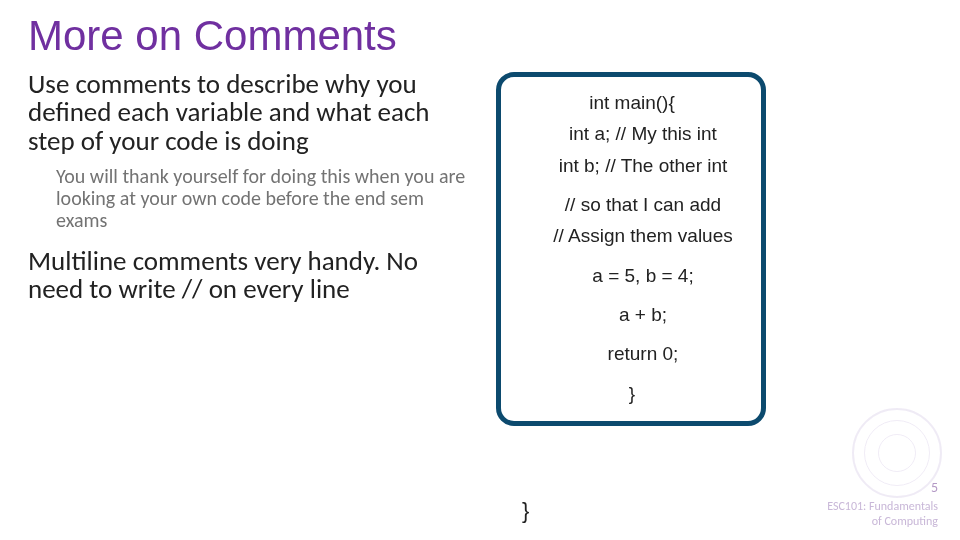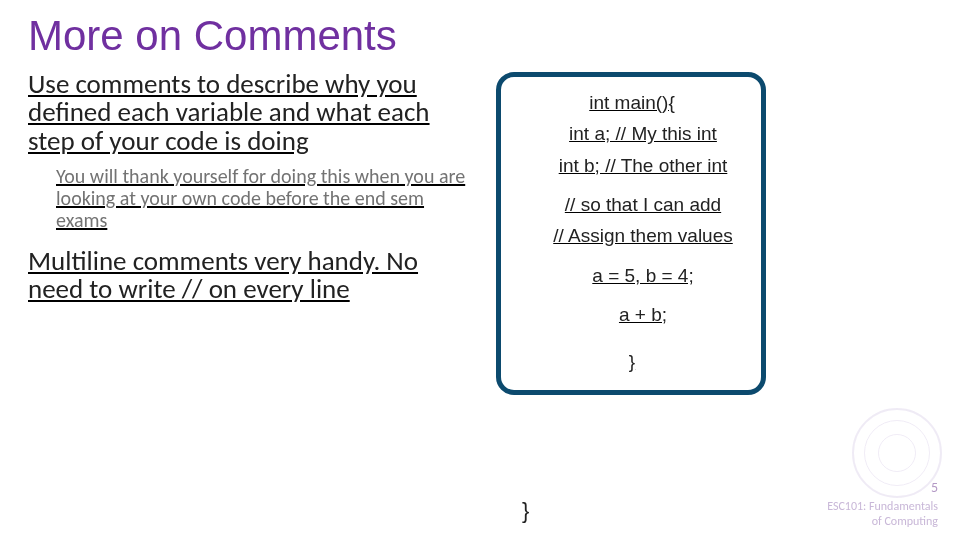--- a/index.html
+++ b/index.html
@@ -20,21 +20,20 @@
   .title {
     font-family: Liberation Sans, sans-serif;
     font-size: 42px;
     color: #7030a0;
     font-weight: 400;
     margin-bottom: 10px;
   }
   .content {
     display: flex;
     gap: 18px;
-    text-decoration: underline;
   }
   .left {
     flex: 0 0 450px;
   }
   .main-point {
     font-size: 27px;
     line-height: 1.05;
     color: #222;
     margin-bottom: 10px;
   }
@@ -131,20 +130,21 @@
       <div class="indent1">int a; // My this int</div>
       <div class="indent1">int b; // The other int</div>
       <div class="gap"></div>
       <div class="indent1">// so that I can add</div>
       <div class="indent1">// Assign them values</div>
       <div class="gap"></div>
       <div class="indent1">a = 5, b = 4;</div>
       <div class="gap"></div>
       <div class="indent1">a + b;</div>
       <div class="gap"></div>
+      <div class="indent1">return 0;</div>
       <div class="gap"></div>
       <div>}</div>
     </div>
   </div>
 
   <div class="stray-brace">}</div>
 
   <div class="seal"></div>
 
   <div class="footer-right">

